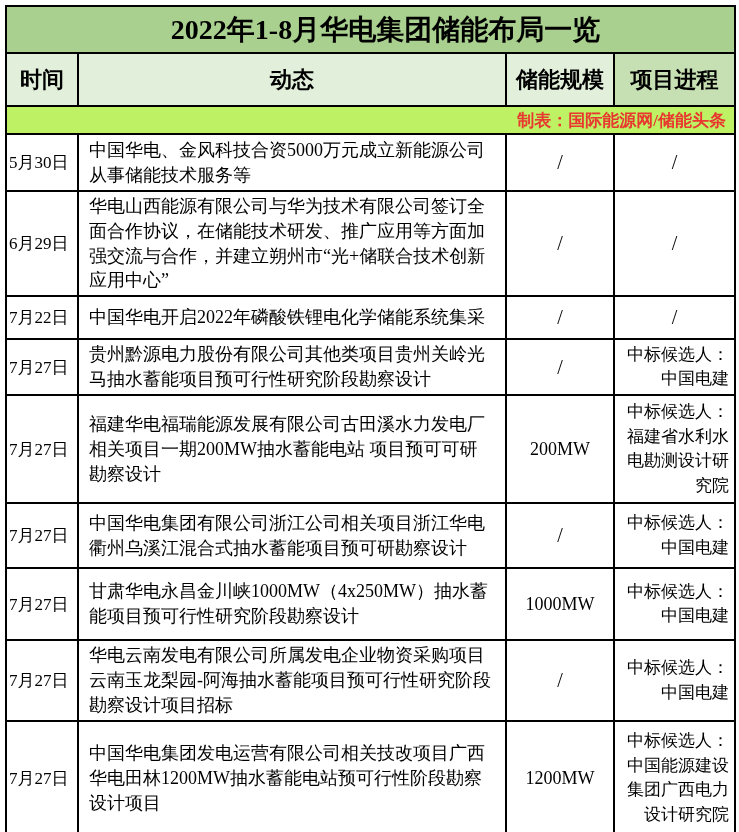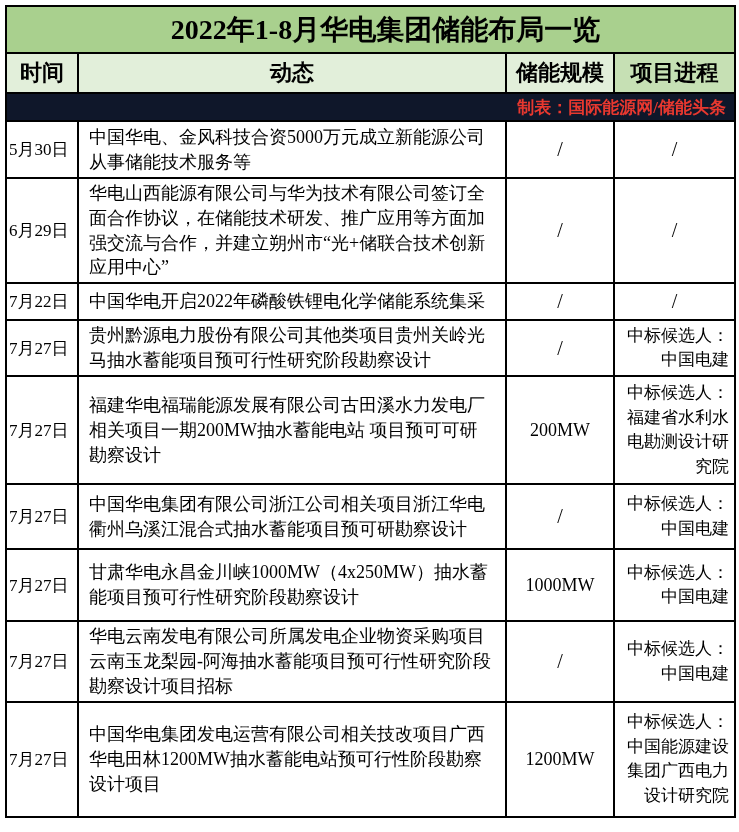--- a/index.html
+++ b/index.html
@@ -29,30 +29,30 @@
     vertical-align: middle;
   }
   .title-cell {
     background: #a9d08e;
     text-align: center;
     font-weight: bold;
     font-size: 28px;
     height: 47px;
     padding-left: 31px;
   }
-  tr.header-row { height: 40px; }
+  tr.header-row { height: 53px; }
   tr.header-row th {
     background: #e2efda;
     font-weight: bold;
     font-size: 22px;
     text-align: center;
   }
   tr.header-row th.progress-col { background: #c6e0b4; }
   .credit-cell {
-    background: #0f172a;
+    background: #bef264;
     color: #e8382f;
     font-size: 17px;
     font-weight: bold;
     text-align: right;
     padding-right: 8px;
     height: 28px;
   }
   td.date-cell {
     font-size: 17px;
     padding: 0 2px;
@@ -110,21 +110,21 @@
         <td class="news-cell">中国华电、金风科技合资5000万元成立新能源公司从事储能技术服务等</td>
         <td class="scale-cell slash">/</td>
         <td class="progress-cell slash">/</td>
       </tr>
       <tr style="height:103px">
         <td class="date-cell">6月29日</td>
         <td class="news-cell">华电山西能源有限公司与华为技术有限公司签订全面合作协议，在储能技术研发、推广应用等方面加强交流与合作，并建立朔州市“光+储联合技术创新应用中心”</td>
         <td class="scale-cell slash">/</td>
         <td class="progress-cell slash">/</td>
       </tr>
-      <tr style="height:37px">
+      <tr style="height:43px">
         <td class="date-cell">7月22日</td>
         <td class="news-cell">中国华电开启2022年磷酸铁锂电化学储能系统集采</td>
         <td class="scale-cell slash">/</td>
         <td class="progress-cell slash">/</td>
       </tr>
       <tr style="height:56px">
         <td class="date-cell">7月27日</td>
         <td class="news-cell">贵州黔源电力股份有限公司其他类项目贵州关岭光马抽水蓄能项目预可行性研究阶段勘察设计</td>
         <td class="scale-cell slash">/</td>
         <td class="progress-cell">中标候选人：

